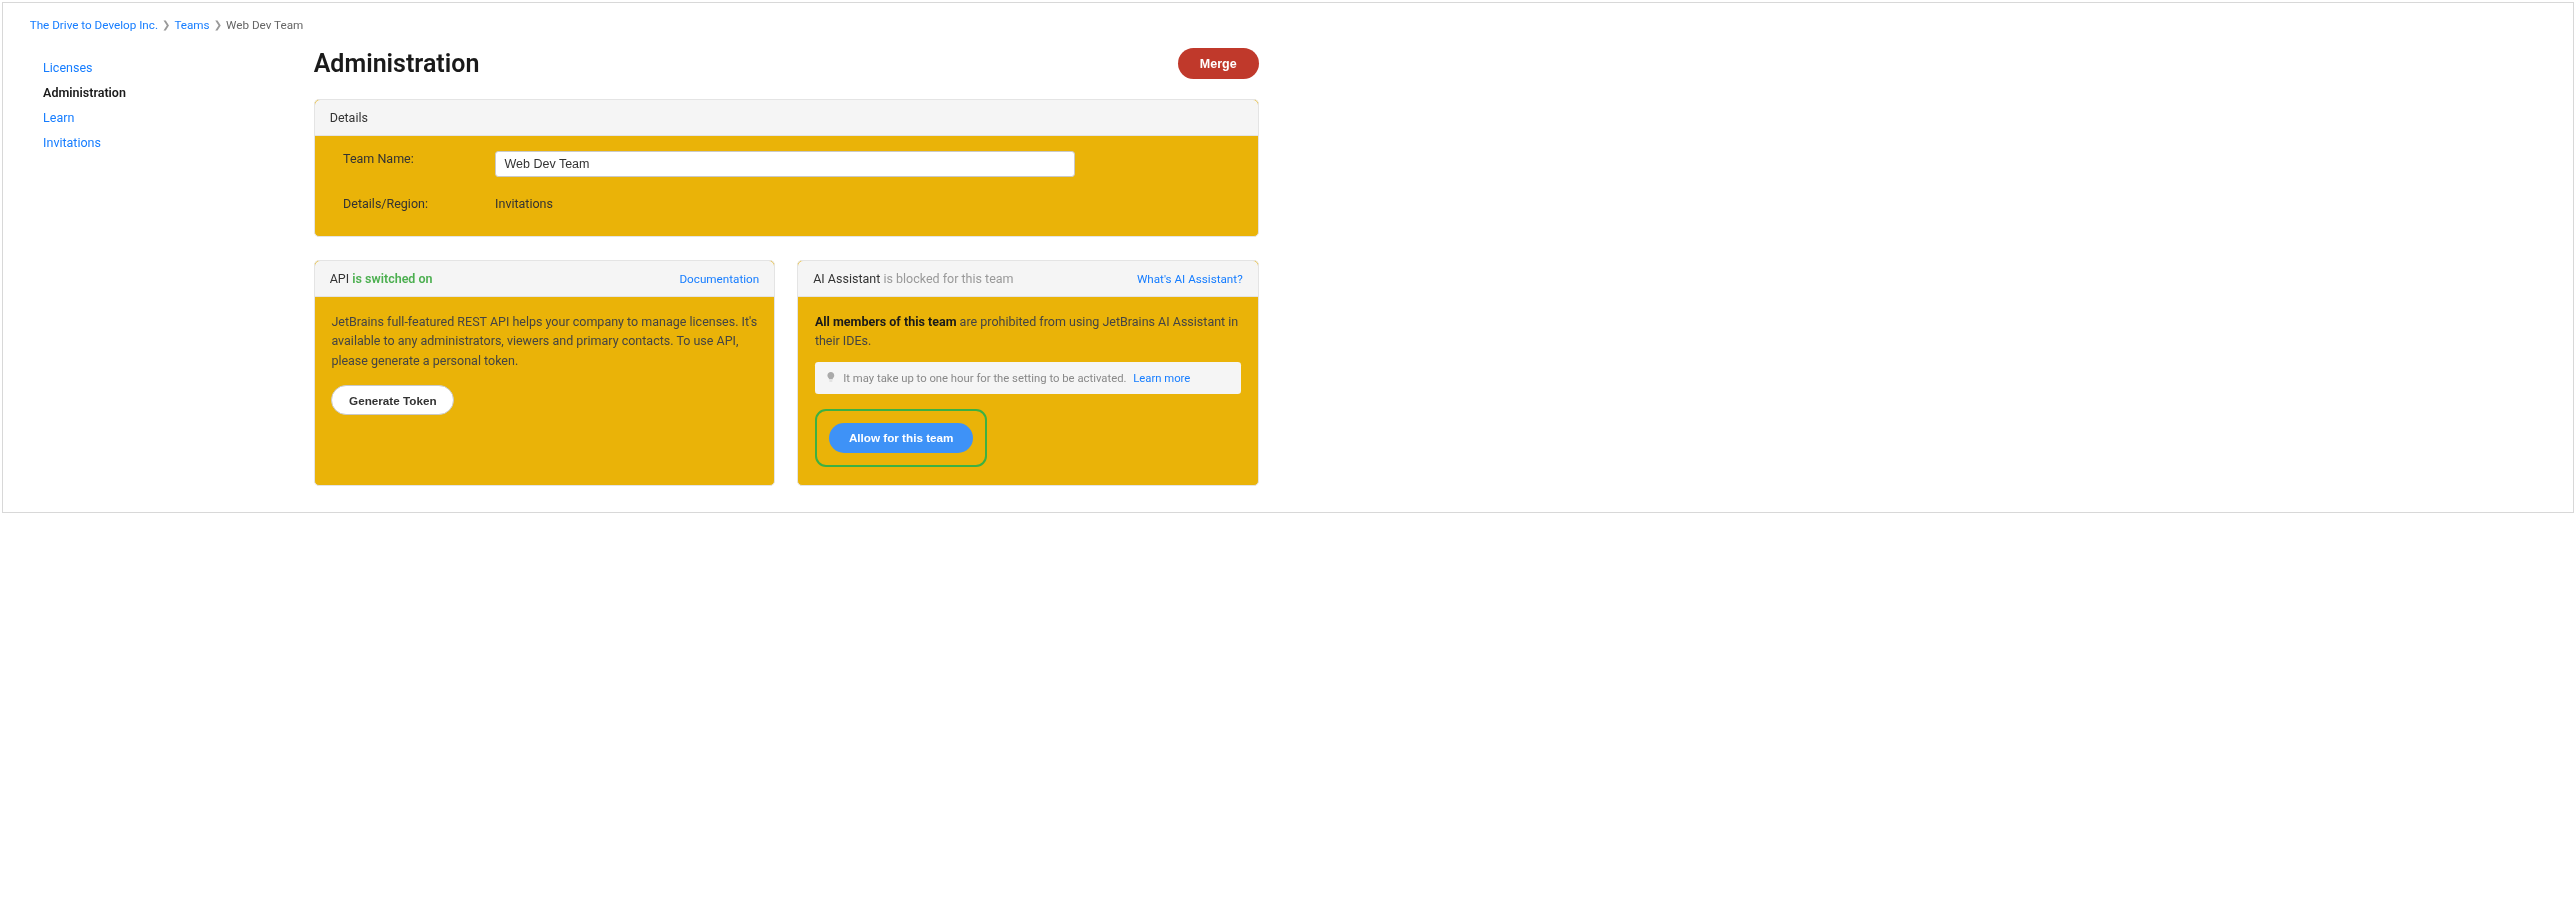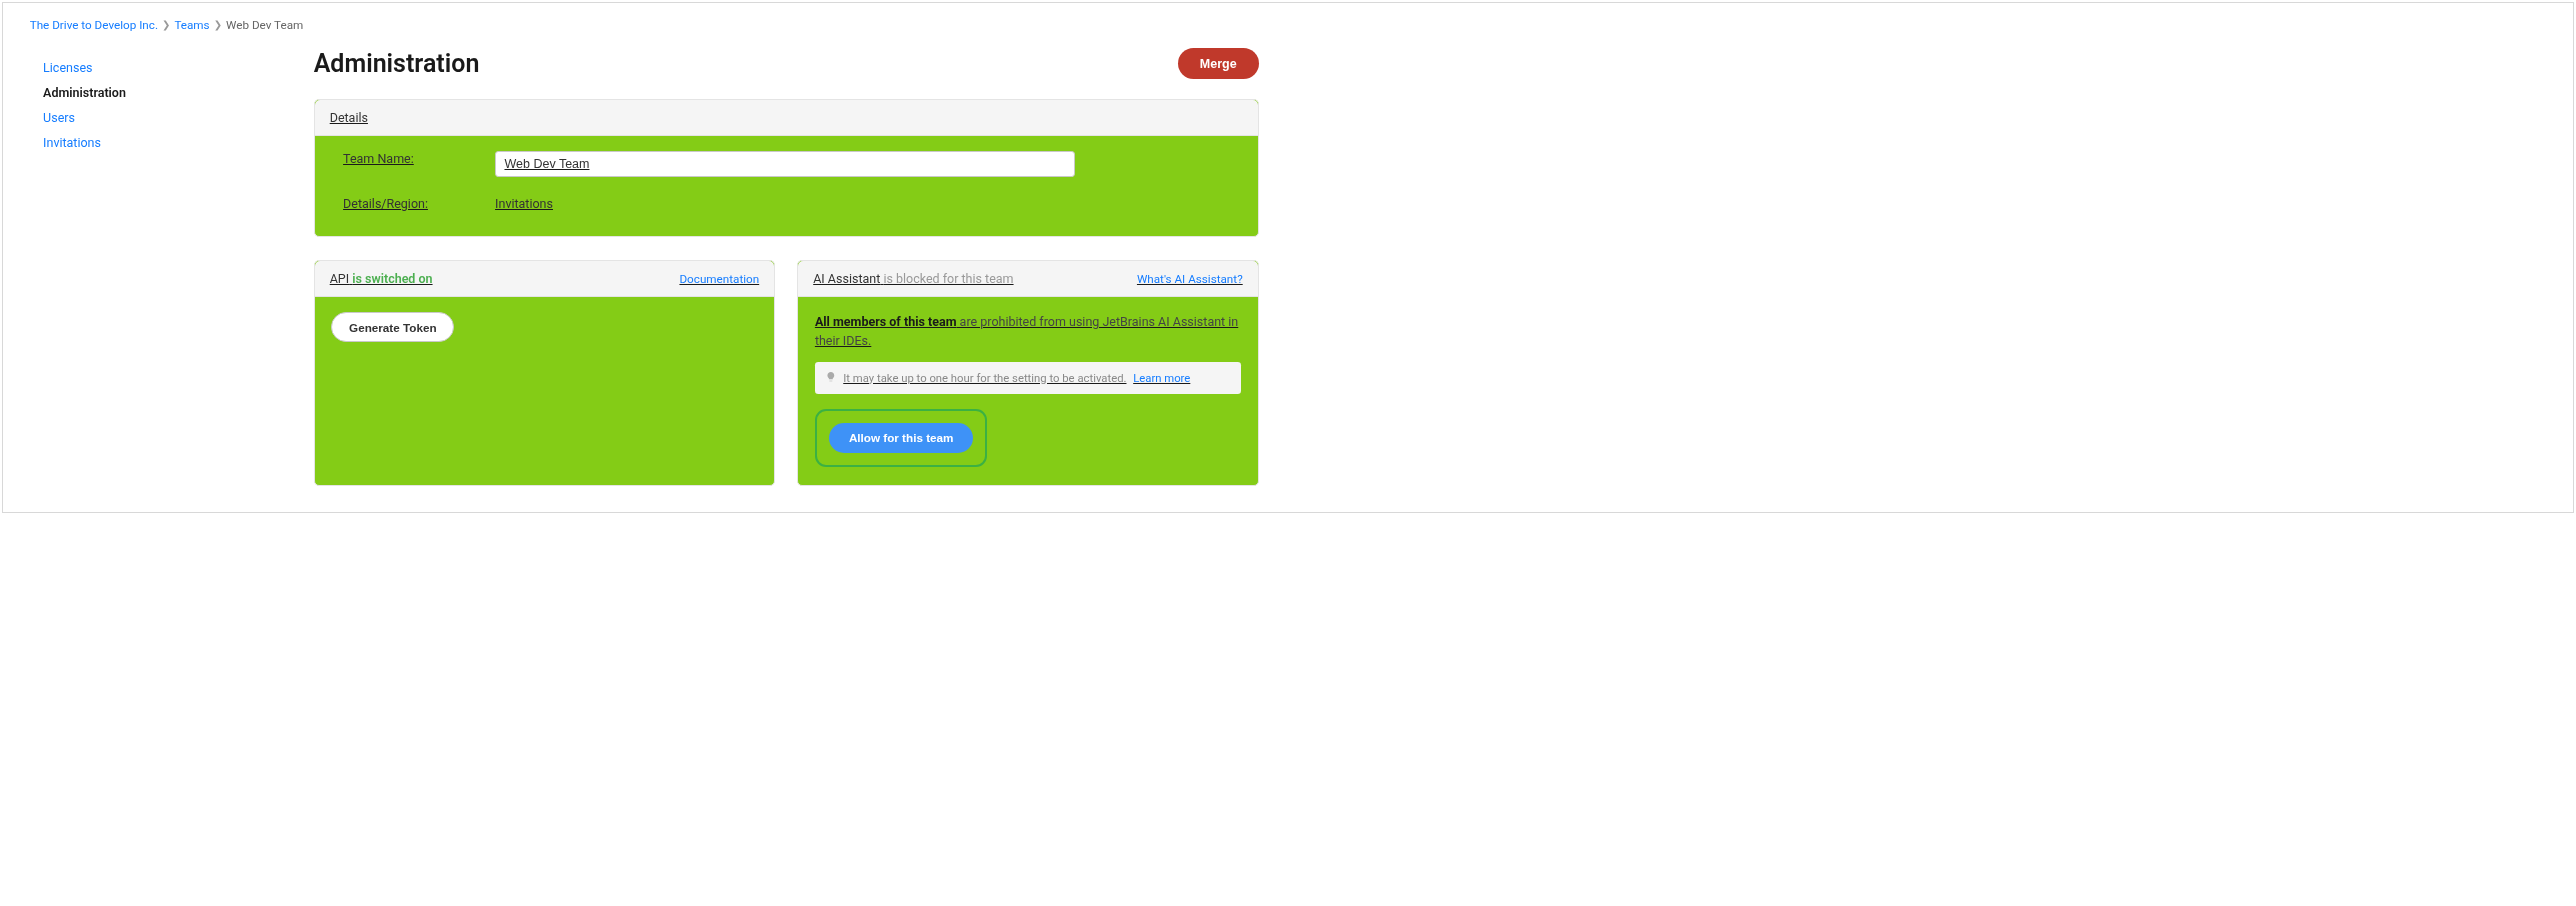--- a/index.html
+++ b/index.html
@@ -67,23 +67,22 @@
       border: none;
       padding: 8.4px 22px;
       font-size: 12.5px;
       font-weight: 600;
       border-radius: 18.4px;
       cursor: pointer;
     }
     .card {
       border: 0.8px solid #e4e4e4;
       border-radius: 5px;
-      background: #84cc16;
+      background: #eab308;
       margin-bottom: 23.4px;
-      text-decoration: underline;
     }
     .card-header {
       background: #f5f5f5;
       border-bottom: 0.8px solid #e4e4e4;
       padding: 10px 15px;
       font-size: 12.5px;
       color: #333;
       border-radius: 5px 5px 0 0;
       display: flex;
       justify-content: space-between;
@@ -175,21 +174,21 @@
     <span class="sep">❯</span>
     <a href="#">Teams</a>
     <span class="sep">❯</span>
     <span class="current">Web Dev Team</span>
   </div>
 
   <div class="layout">
     <nav class="sidebar">
       <a class="sidebar-item">Licenses</a>
       <a class="sidebar-item active">Administration</a>
-      <a class="sidebar-item">Users</a>
+      <a class="sidebar-item">Learn</a>
       <a class="sidebar-item">Invitations</a>
     </nav>
 
     <main class="main">
       <div class="page-header">
         <h1 class="page-title">Administration</h1>
         <button class="merge-btn">Merge</button>
       </div>
 
       <section class="card">
@@ -211,20 +210,21 @@
       <div class="two-col">
         <section class="card">
           <div class="card-header">
             <span class="api-header-left">
               <span>API</span>
               <span class="api-on">is switched on</span>
             </span>
             <a href="#" class="doc-link">Documentation</a>
           </div>
           <div class="card-body-tight">
+            <p class="api-desc">JetBrains full-featured REST API helps your company to manage licenses. It's available to any administrators, viewers and primary contacts. To use API, please generate a personal token.</p>
             <button class="gen-token-btn">Generate Token</button>
           </div>
         </section>
 
         <section class="card">
           <div class="card-header">
             <span class="ai-header-left">
               <span>AI Assistant</span>
               <span class="ai-blocked">is blocked for this team</span>
             </span>

